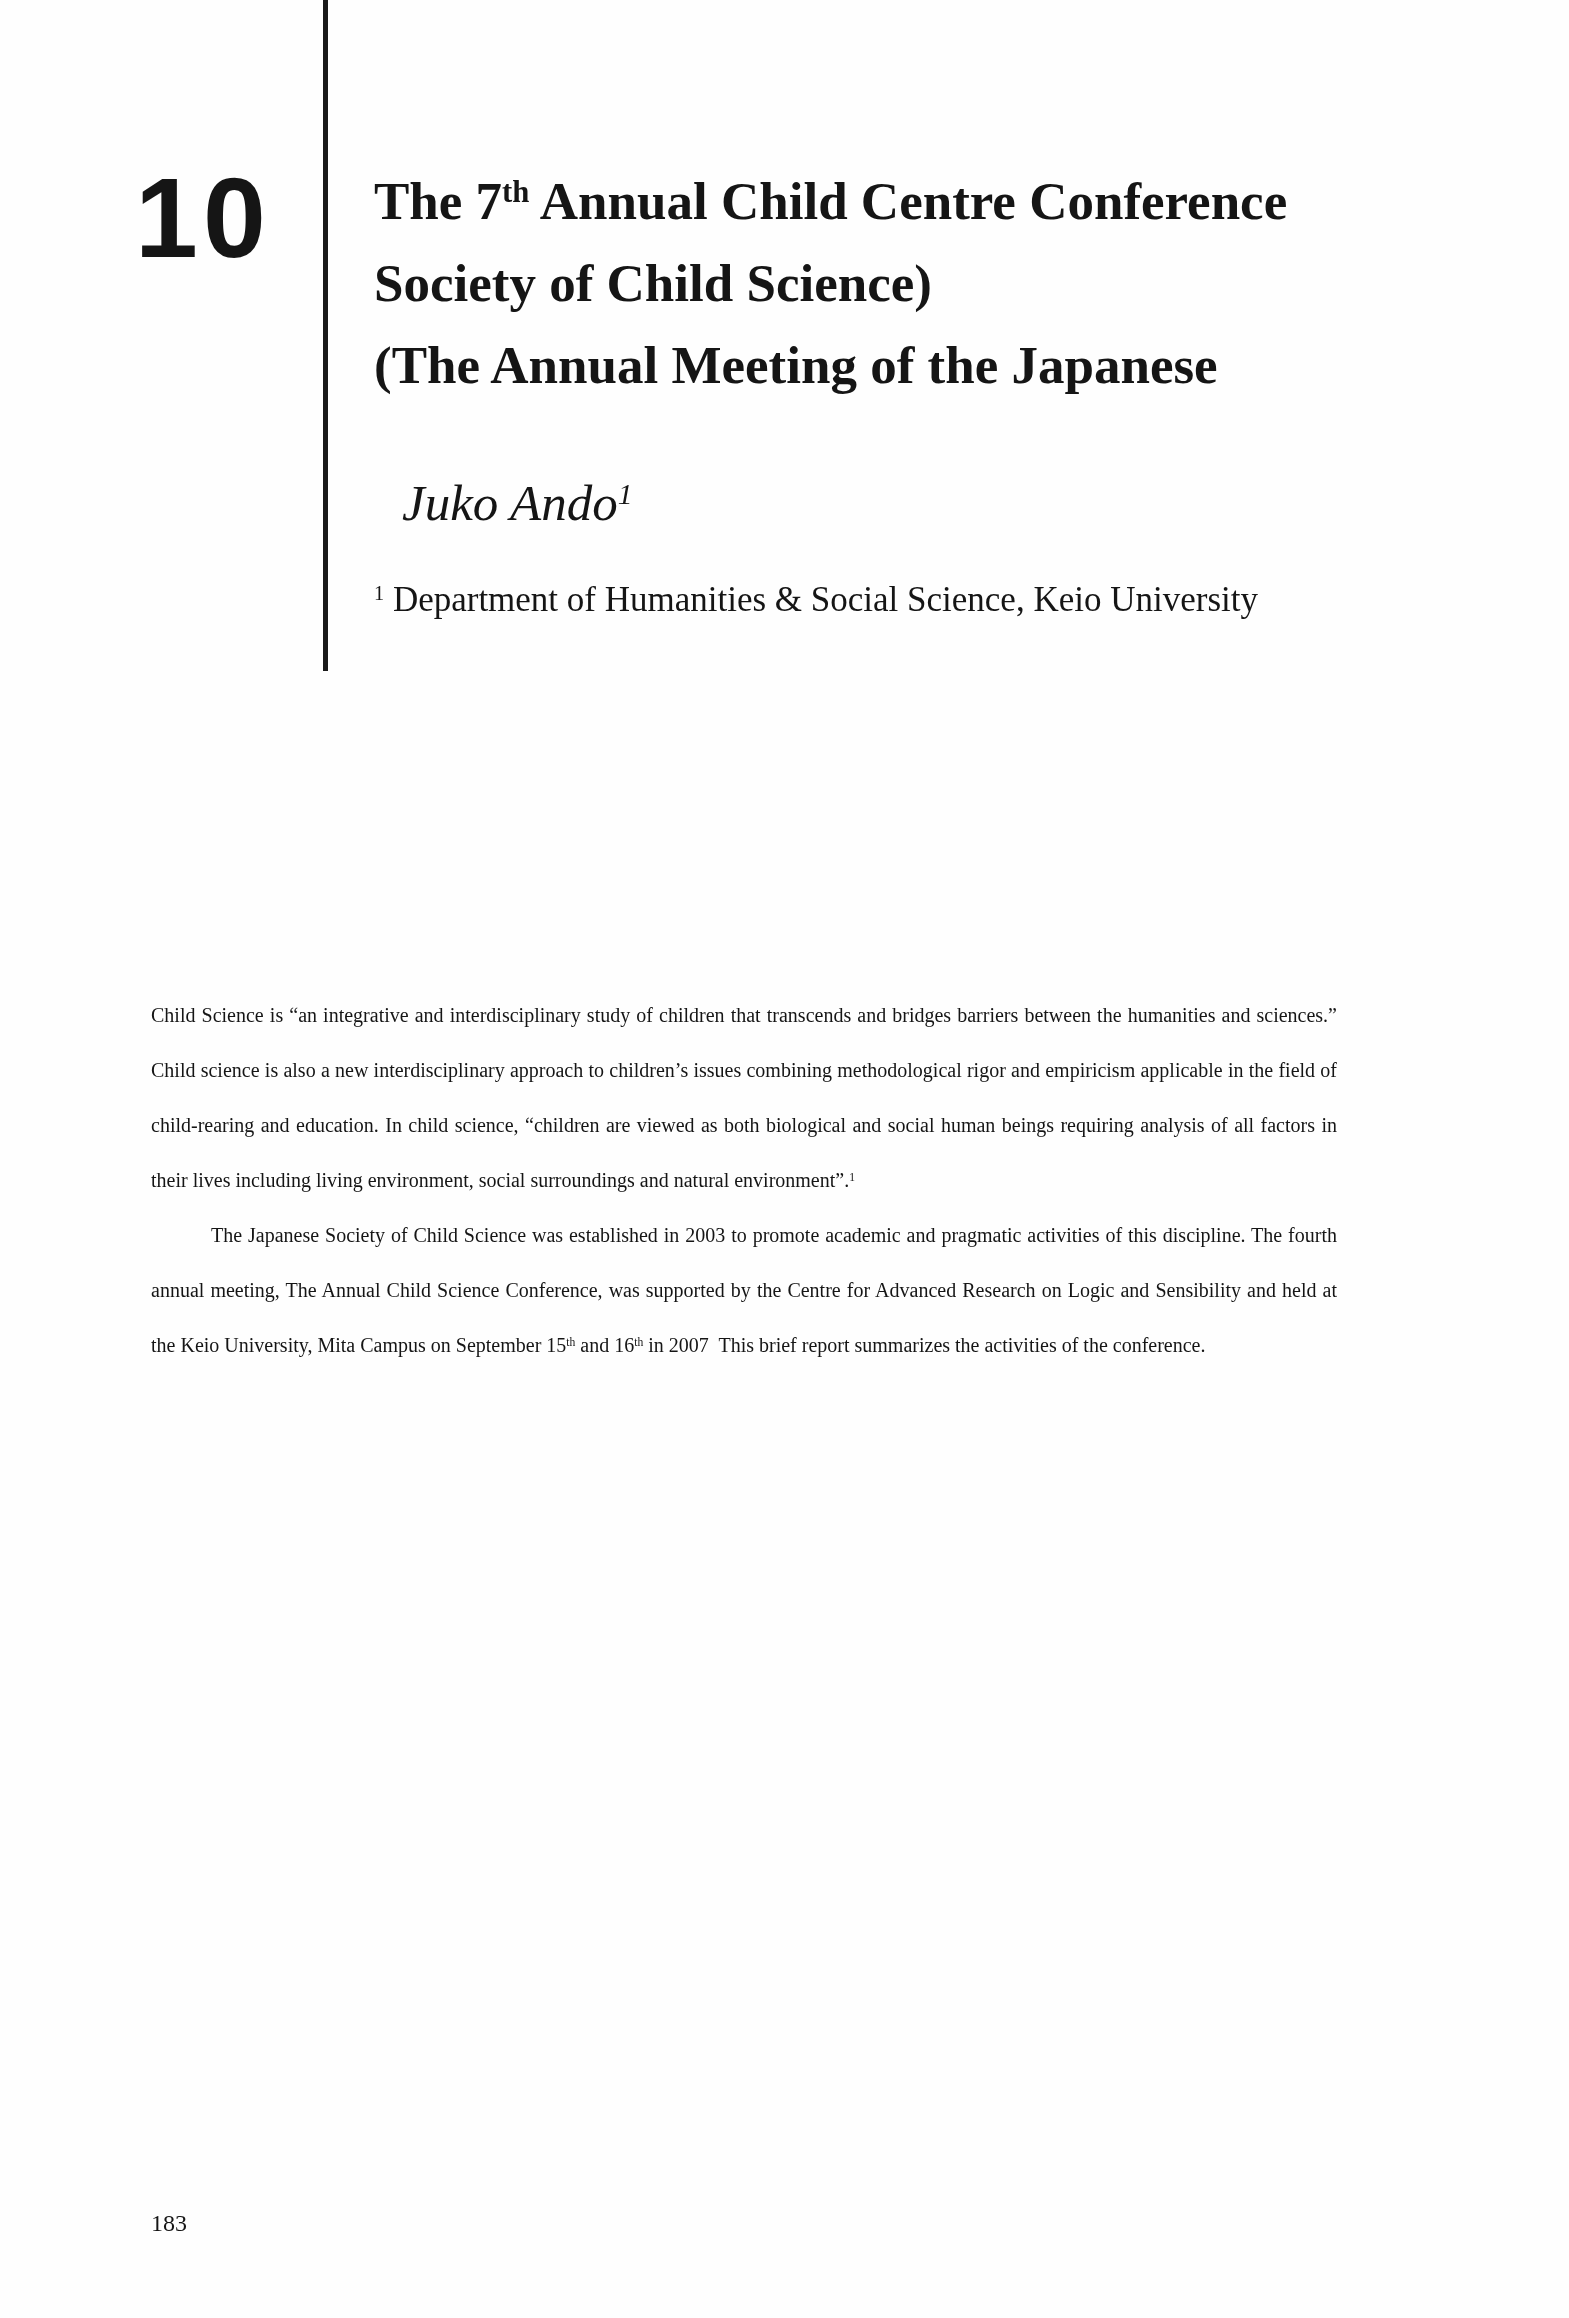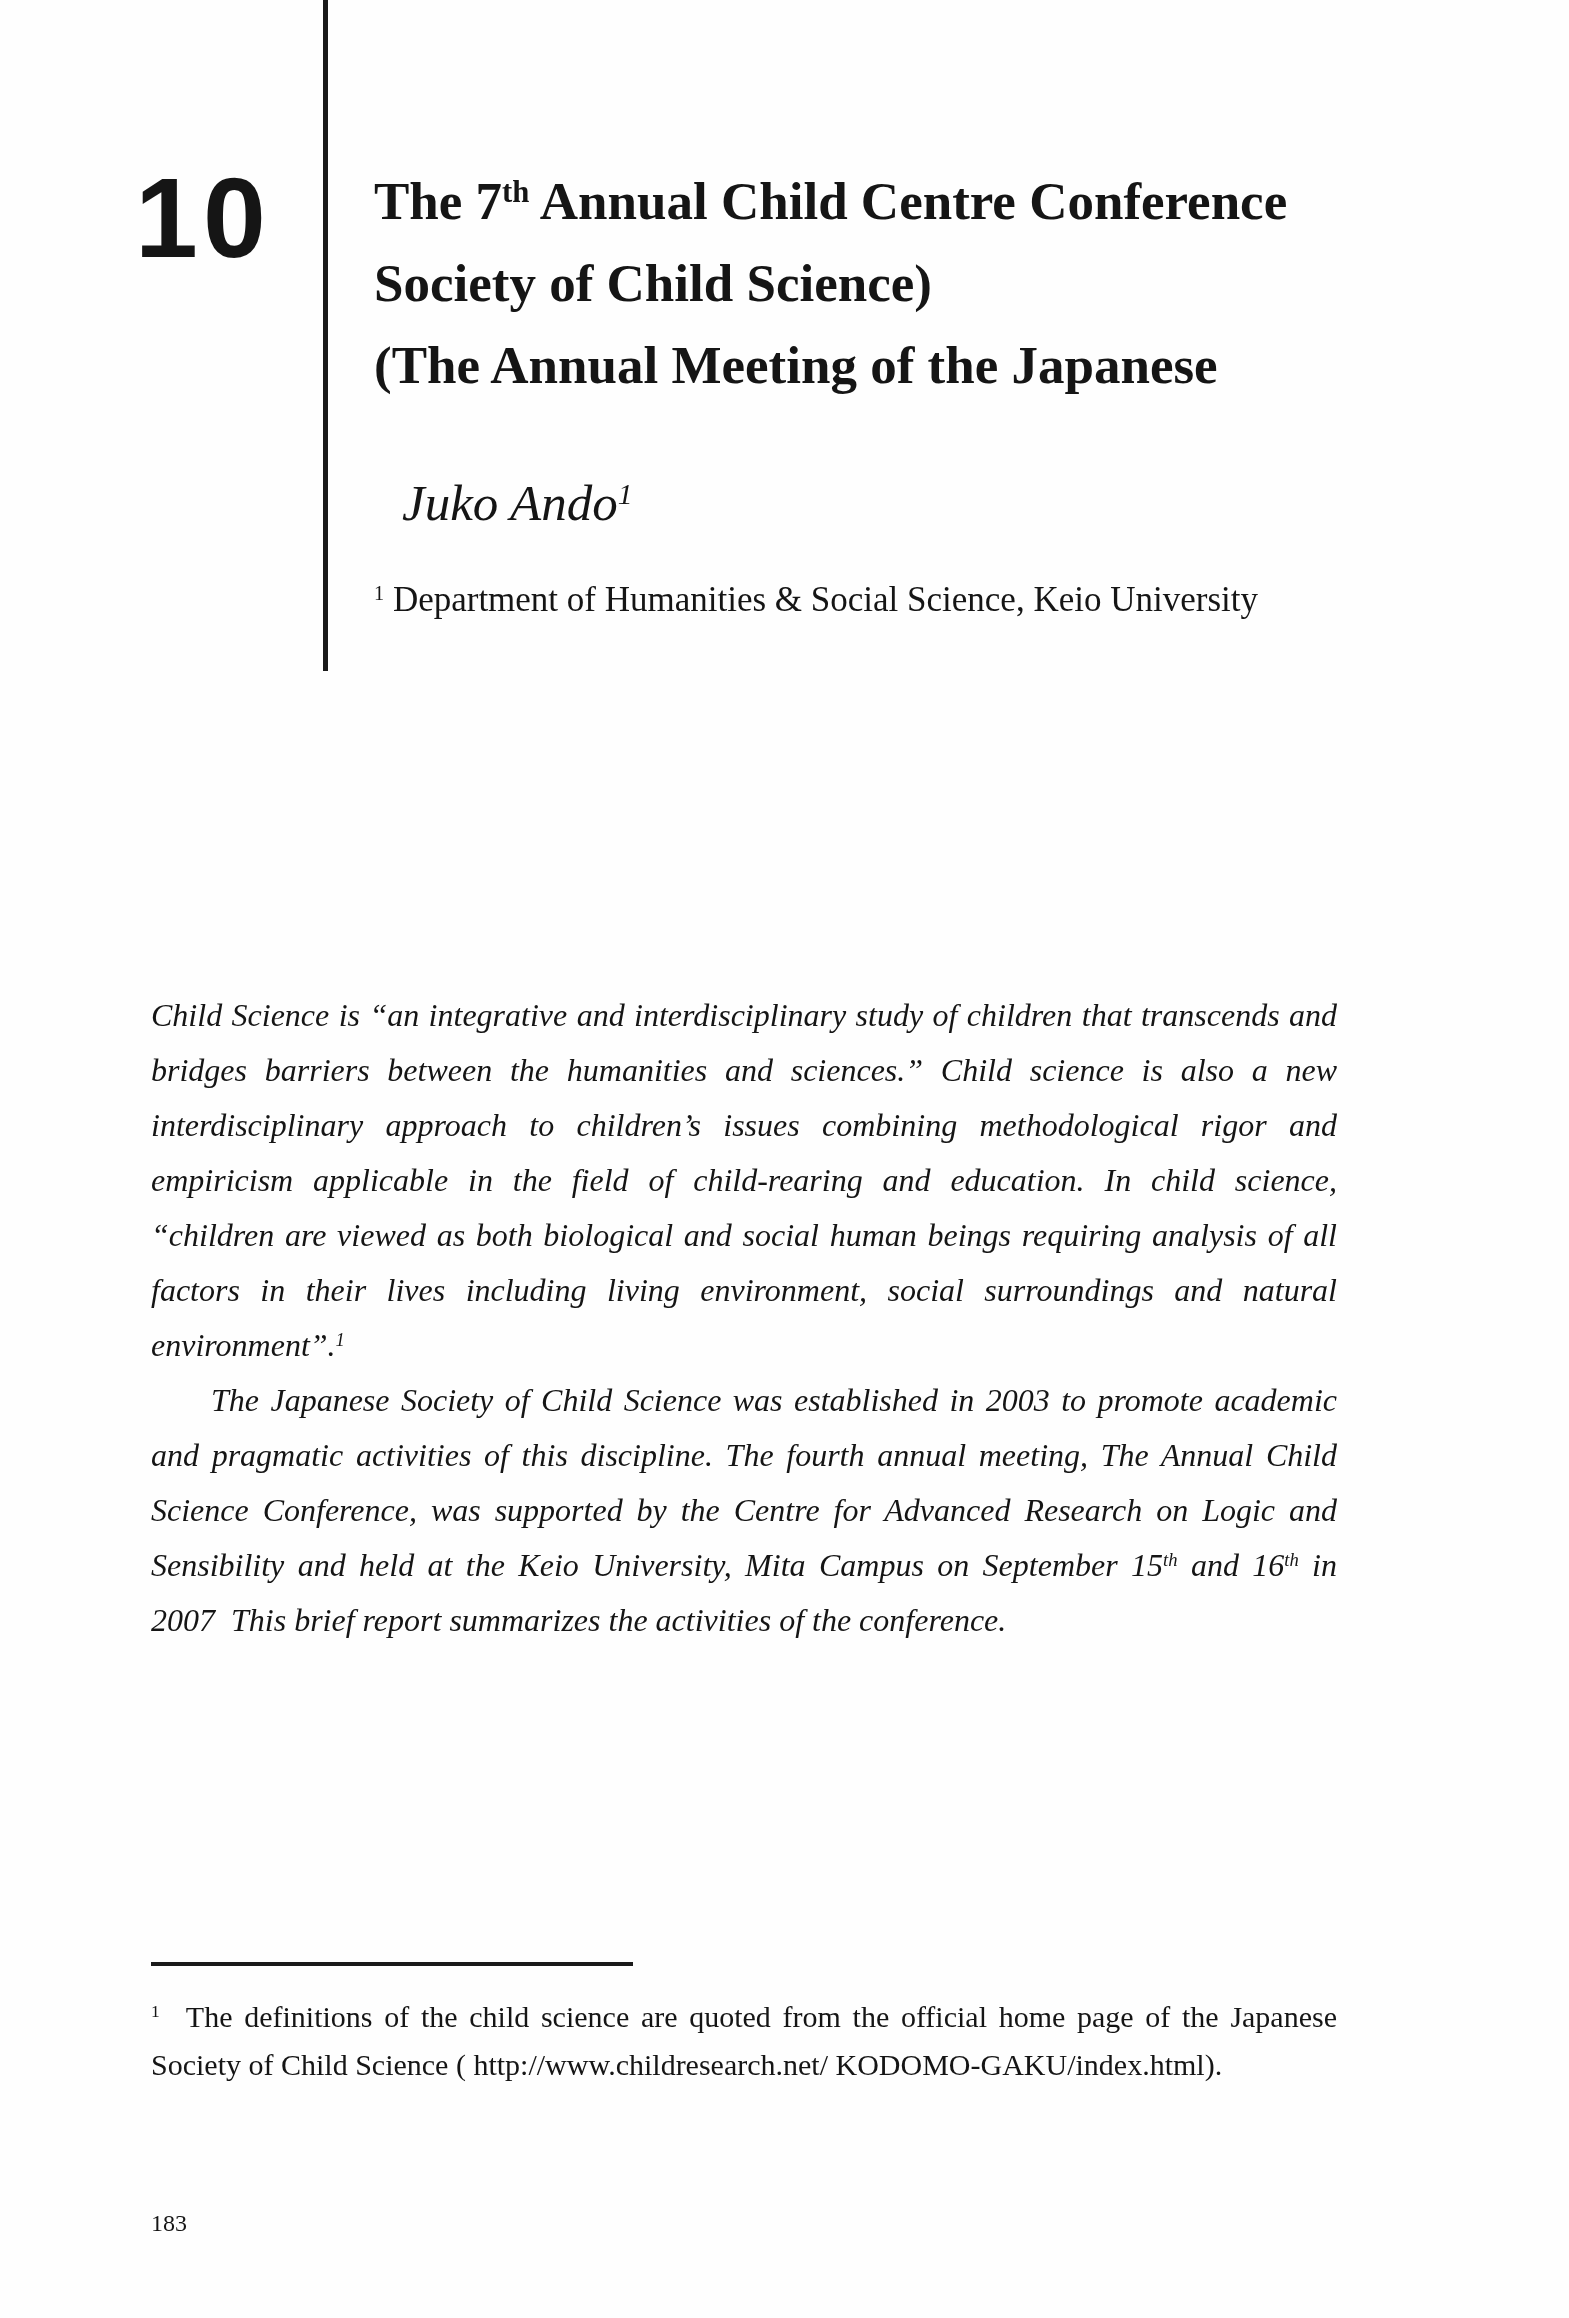--- a/index.html
+++ b/index.html
@@ -67,24 +67,23 @@
     line-height: 1.2;
   }
 
   
   .body-text {
     position: absolute;
     left: 151px;
     top: 988px;
     width: 1186px;
     font-family: "Liberation Serif", serif;
-    font-size: 32px;
+    font-size: 20px;
     line-height: 55px;
     text-align: justify;
-    font-style: italic;
   }
   .body-text p {
     margin: 0;
   }
   .body-text p.indent {
     text-indent: 60px;
   }
 
   
   .footnote-area {
@@ -144,21 +143,17 @@
     <div class="author"><span>Juko Ando</span><sup>1</sup></div>
 
     <div class="affiliation"><sup>1</sup><span> Department of Humanities &amp; Social Science, Keio University</span></div>
   </div>
 
   <main class="body-text">
       <p><span>Child Science is “an integrative and interdisciplinary study of children that transcends and bridges barriers between the humanities and sciences.” Child science is also a new interdisciplinary approach to children’s issues combining methodological rigor and empiricism applicable in the field of child-rearing and education. In child science, “children are viewed as both biological and social human beings requiring analysis of all factors in their lives including living environment, social surroundings and natural environment”.</span><sup>1</sup></p>
       <p class="indent"><span>The Japanese Society of Child Science was established in 2003 to promote academic and pragmatic activities of this discipline. The fourth annual meeting, The Annual Child Science Conference, was supported by the Centre for Advanced Research on Logic and Sensibility and held at the Keio University, Mita Campus on September 15</span><sup>th</sup><span> and 16</span><sup>th</sup><span> in 2007&nbsp; This brief report summarizes the activities of the conference.</span></p>
     </main>
 
-  <div class="footnote-area">
-    <div class="footnote-rule"></div>
-    <p class="footnote"><sup>1</sup><span>  The definitions of the child science are quoted from the official home page of the Japanese Society of Child Science ( http://www.childresearch.net/ KODOMO-GAKU/index.html).</span></p>
-  </div>
 
   <div class="page-number">183</div>
 
 </div>
 
 
 </body></html>

